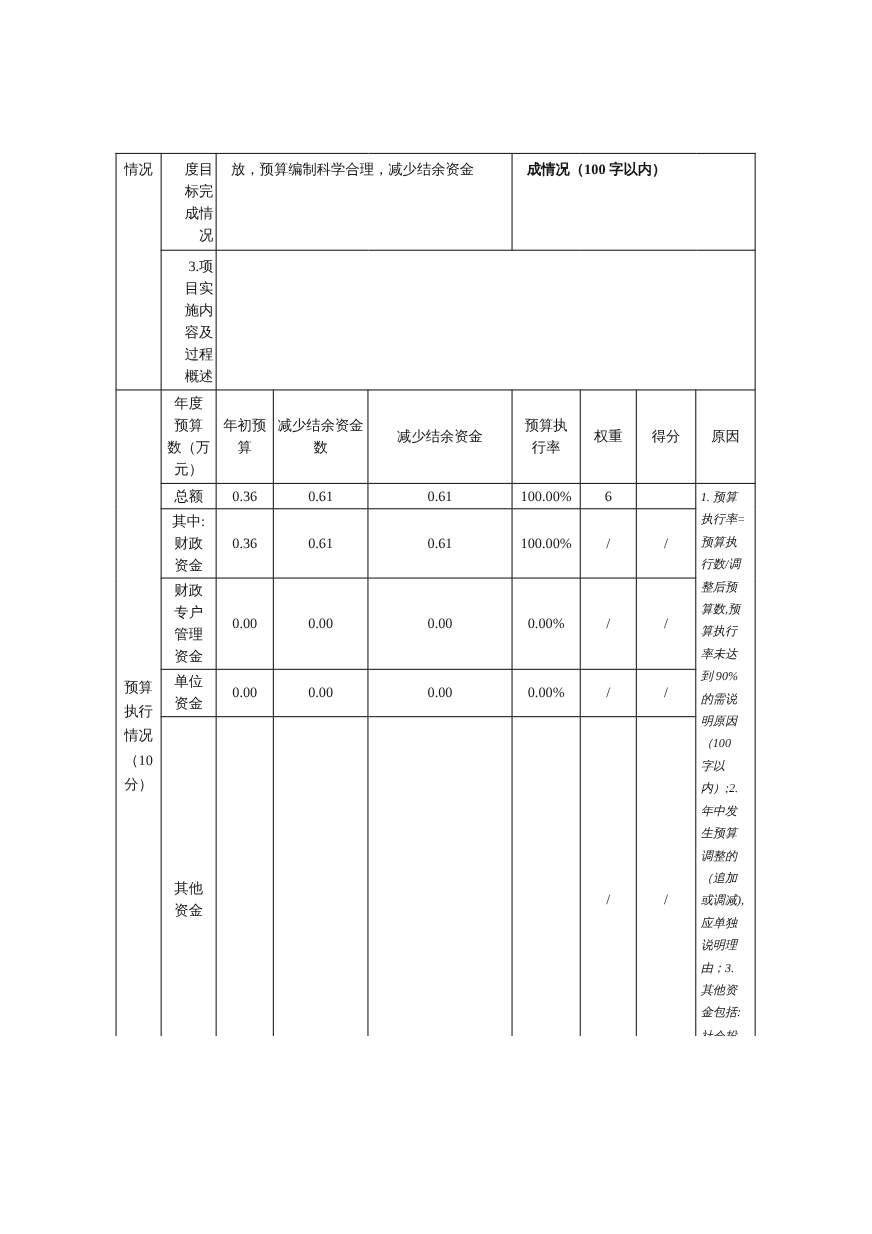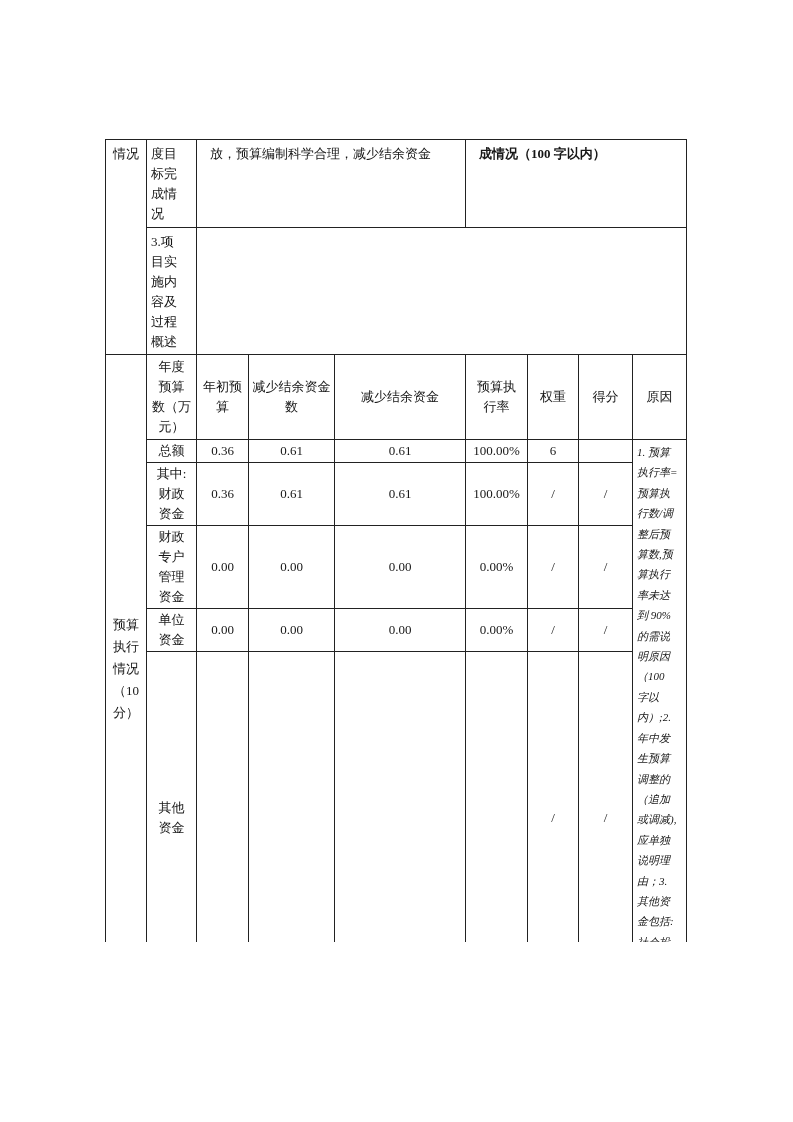--- a/index.html
+++ b/index.html
@@ -25,21 +25,21 @@
     font-size: 13px;
     line-height: 20px;
     padding: 0;
     overflow: hidden;
     vertical-align: middle;
     text-align: center;
     white-space: pre-line;
   }
   
   td.side-top { vertical-align: top; padding-top: 4px; text-align: center; }
-  td.label-top { vertical-align: top; text-align: left; padding: 4px 2px 2px 4px; }
+  td.label-top { vertical-align: top; text-align: right; padding: 4px 2px 2px 4px; }
   td.text-top { vertical-align: top; text-align: left; padding: 4px 6px 2px 13px; white-space: normal; }
   td.bold { font-weight: bold; }
   
   td.section-side { text-align: center; vertical-align: middle; line-height: 22px; }
   td.hdr { vertical-align: middle; padding: 2px 1px; }
   td.cell { text-align: center; vertical-align: middle; padding: 1px; margin-top: 24px; }
   td.reason {
     vertical-align: top;
     text-align: left;
     font-style: italic;

